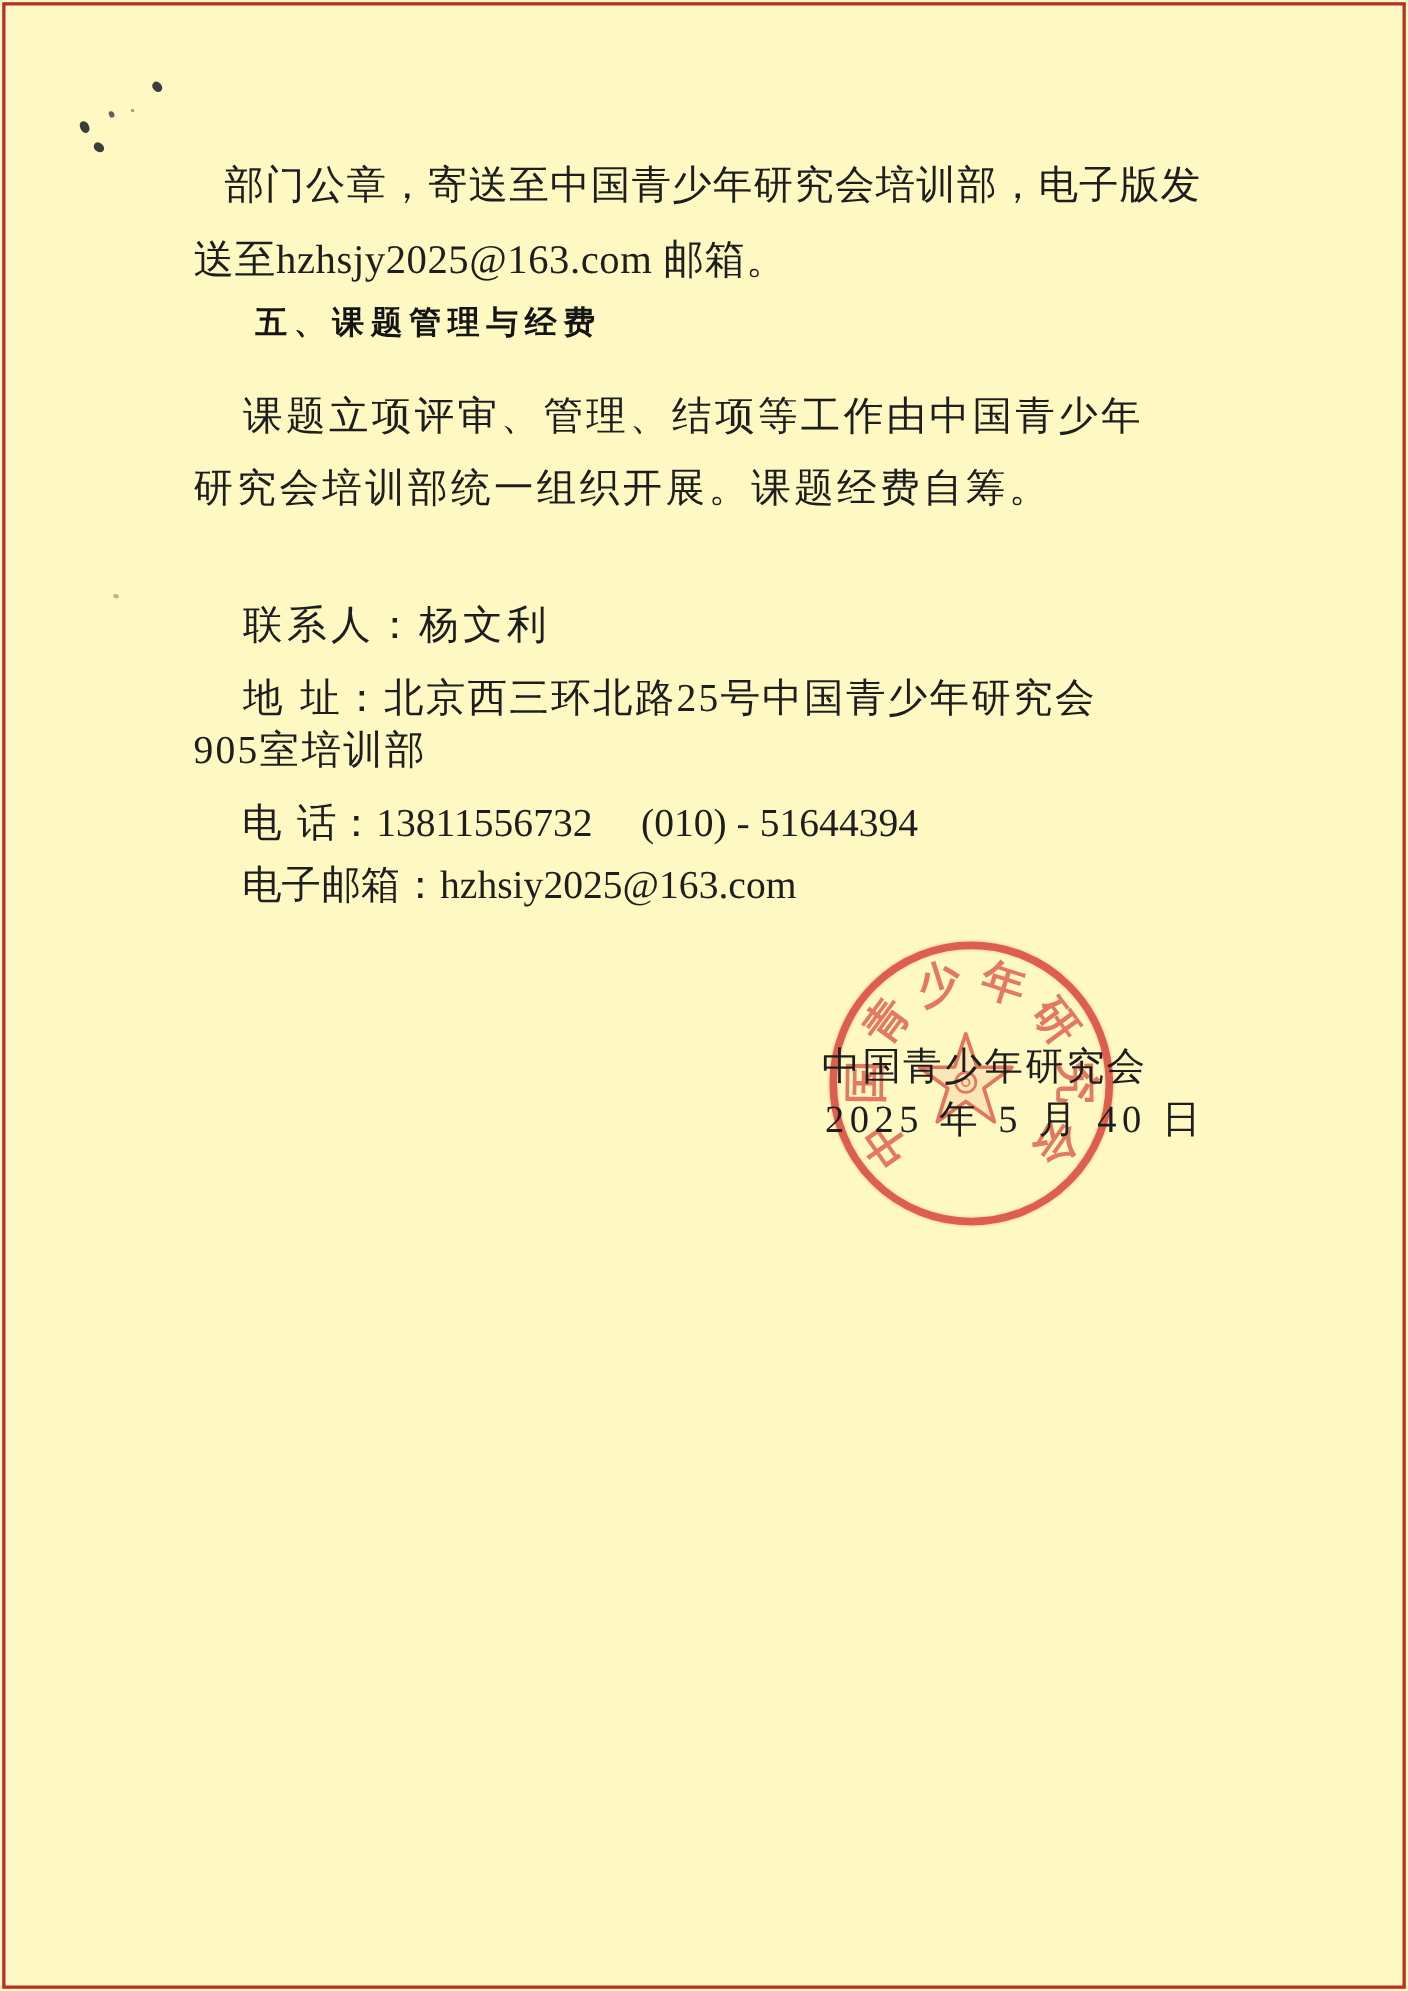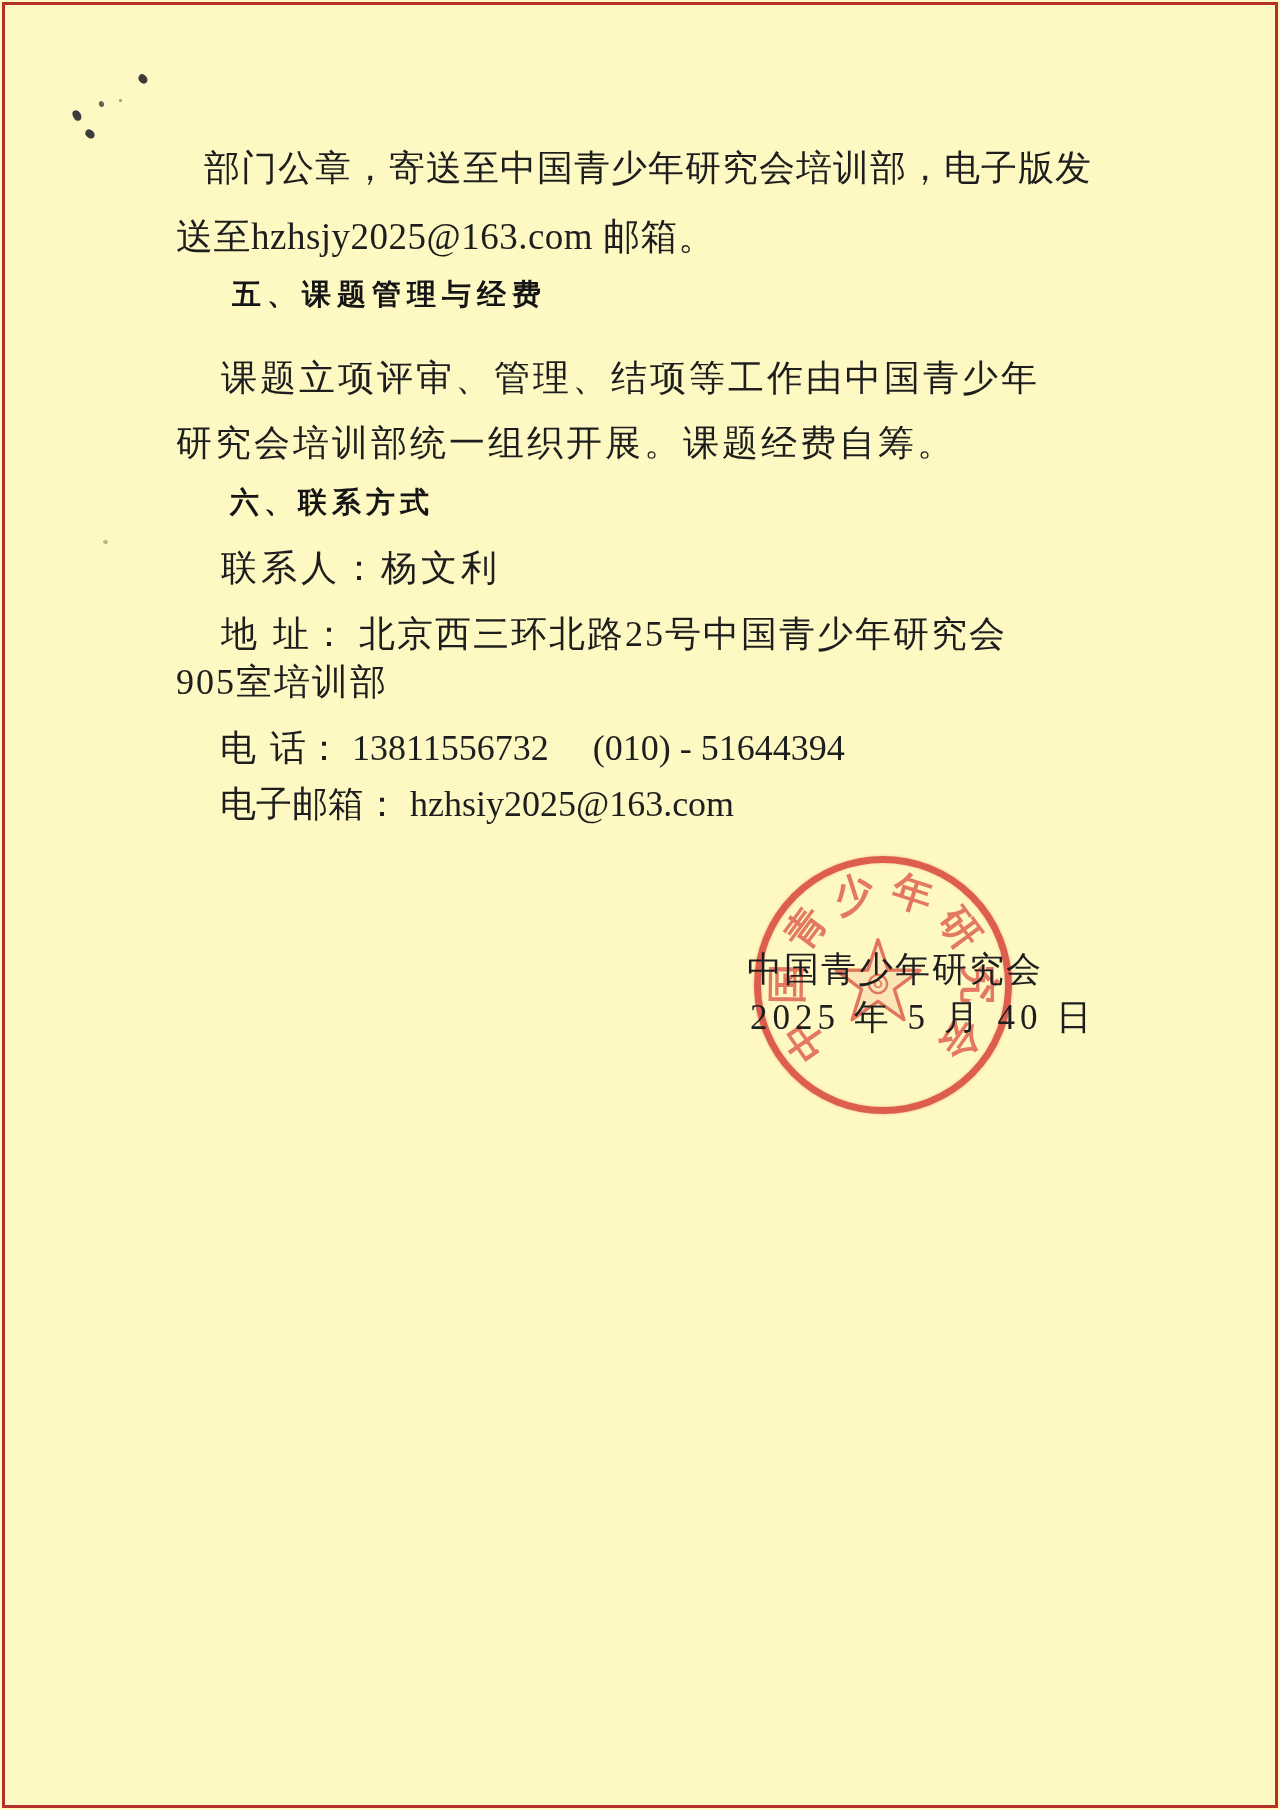--- a/index.html
+++ b/index.html
@@ -21,21 +21,21 @@
   .h5{top:278px;left:232px;}
   .p5l1{top:358px;left:221px;font-size:36px;letter-spacing:3px;}
   .p5l2{top:423px;left:176px;font-size:36px;letter-spacing:3px;}
   .h6{top:486px;left:230px;letter-spacing:5px;}
   .contact1{top:548px;left:221px;font-size:36px;letter-spacing:4px;}
   .addr1{top:614px;left:221px;font-size:36px;letter-spacing:2px;}
   .addr2{top:662px;left:176px;font-size:36px;letter-spacing:2px;}
   .phone{top:728px;left:220px;font-size:36px;}
   .email{top:784px;left:220px;font-size:36px;}
   .gap14{margin-left:14px;}
-  .gap8{margin-left:10px;}
+  .gap8{}
   .gap44{margin-left:44px;}
   .sig-org{top:950px;left:747px;font-size:35px;letter-spacing:2px;z-index:3;}
   .sig-date{top:998px;left:750px;font-size:35px;letter-spacing:5px;z-index:3;}
   
   .stamp{position:absolute;left:754px;top:856px;width:258px;height:258px;z-index:1;opacity:.88;}
   .stamp-ring{position:absolute;inset:0;border-radius:50%;
     border:7px solid var(--stamp-color,#d9493d);
     box-shadow:0 0 3px rgba(217,73,61,.45), inset 0 0 3px rgba(217,73,61,.35);}
   .stamp-chars{position:absolute;inset:0;}
   .stamp-chars span{
@@ -68,21 +68,20 @@
   <span class="speck s6"></span>
 
   <div class="line cjk p1l1">部门公章，寄送至中国青少年研究会培训部，电子版发</div>
   <div class="line cjk p1l2">送至hzhsjy2025@163.com 邮箱。</div>
 
   <div class="line heading h5">五、课题管理与经费</div>
 
   <div class="line cjk p5l2">研究会培训部统一组织开展。课题经费自筹。</div>
   <div class="line cjk p5l1">课题立项评审、管理、结项等工作由中国青少年</div>
 
-  <div class="line heading h6">六、联系方式</div>
 
   <div class="line cjk contact1">联系人：杨文利</div>
 
   <div class="line cjk addr1">
     <span>地</span><span class="gap14">址：</span><span class="gap8">北京西三环北路25号中国青少年研究会</span>
   </div>
   <div class="line cjk addr2">905室培训部</div>
 
   <div class="line cjk phone">
     <span>电</span><span class="gap14">话：</span><span class="gap8">13811556732</span><span class="gap44">(010) - 51644394</span>

